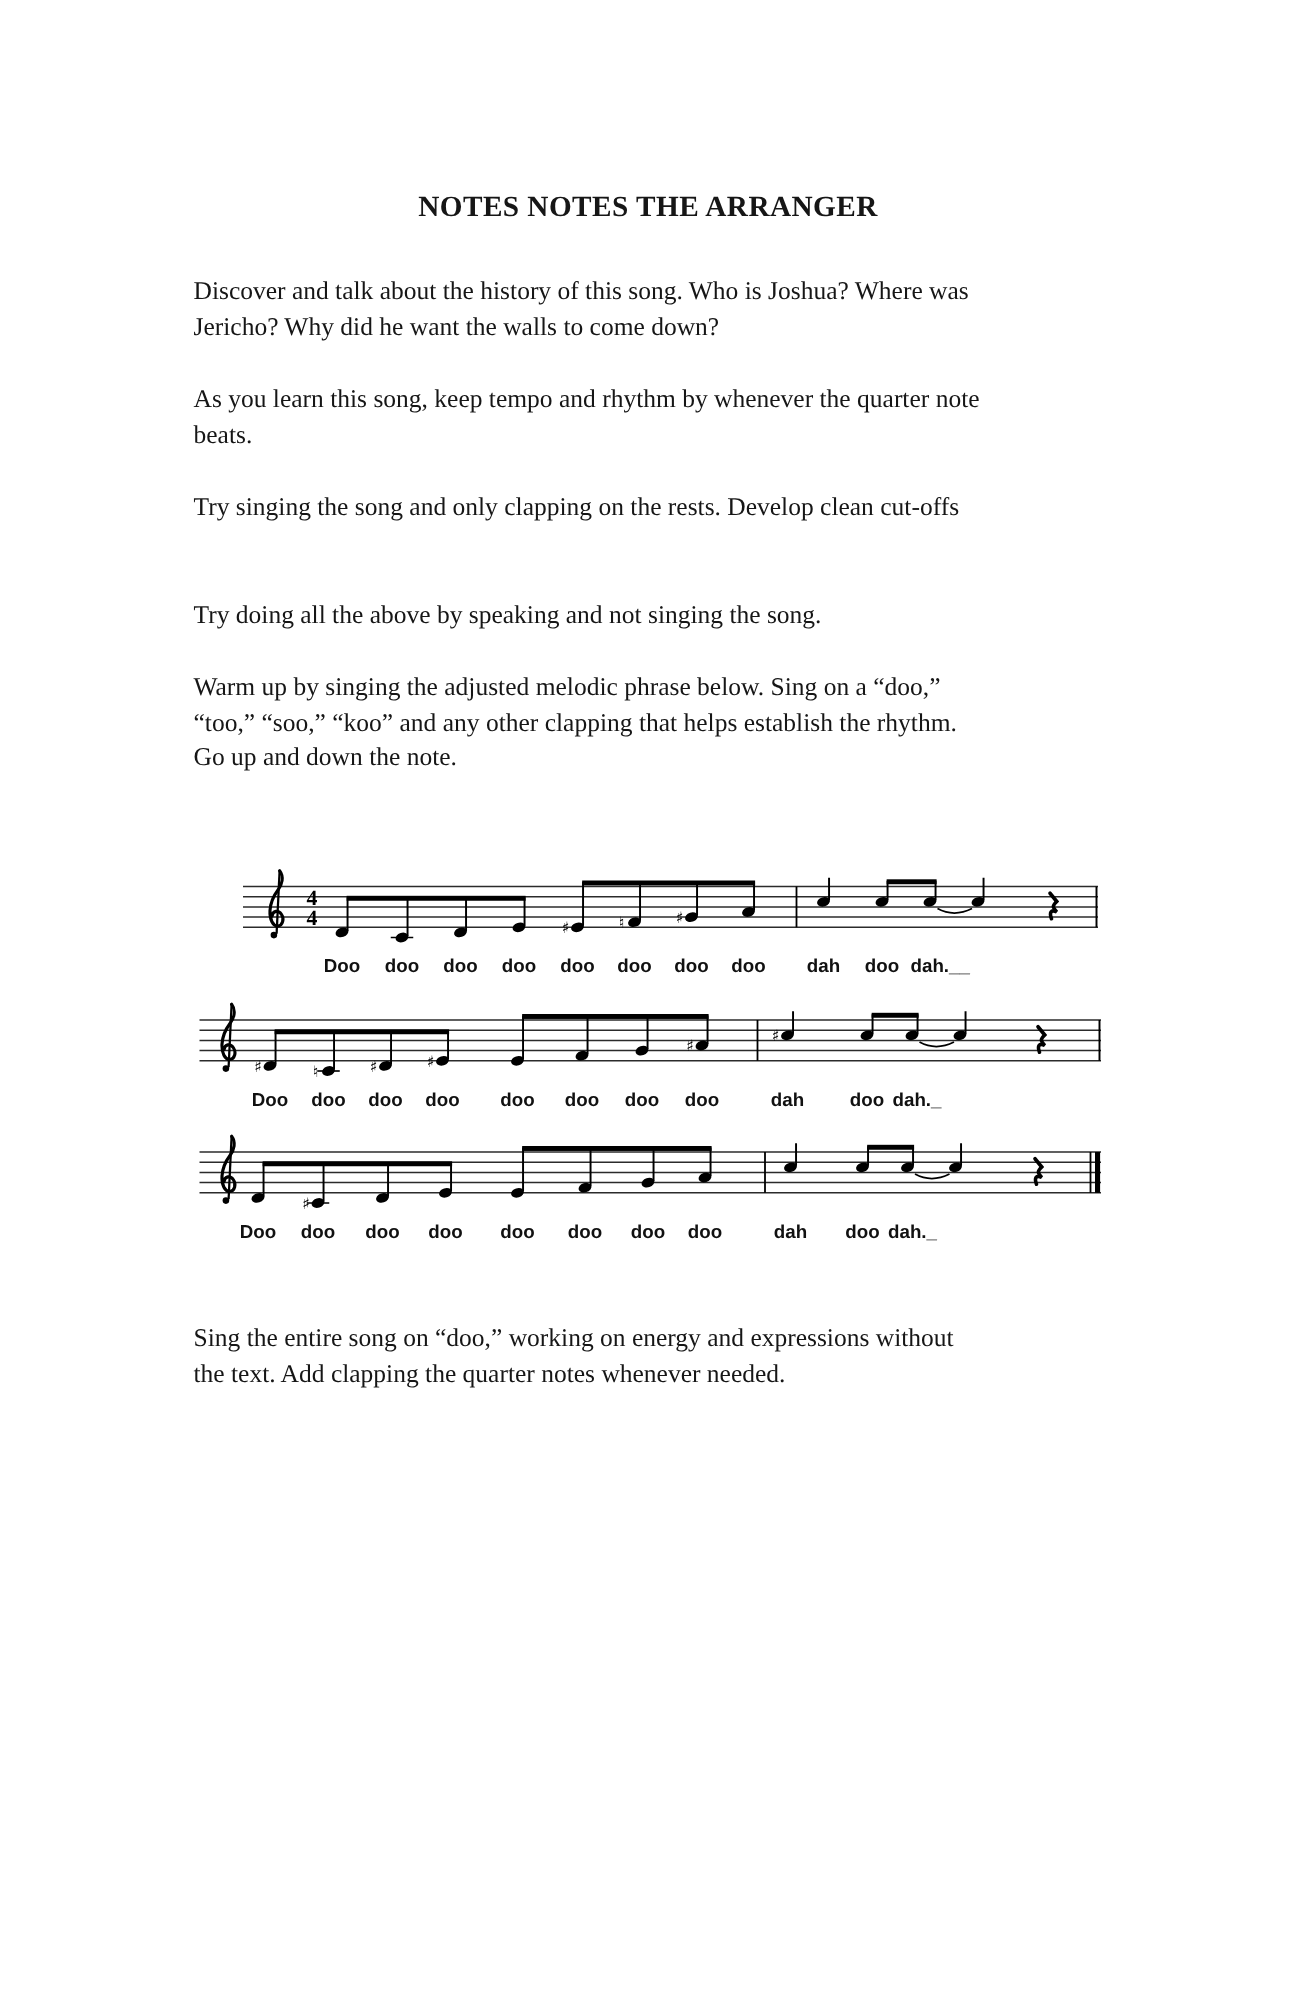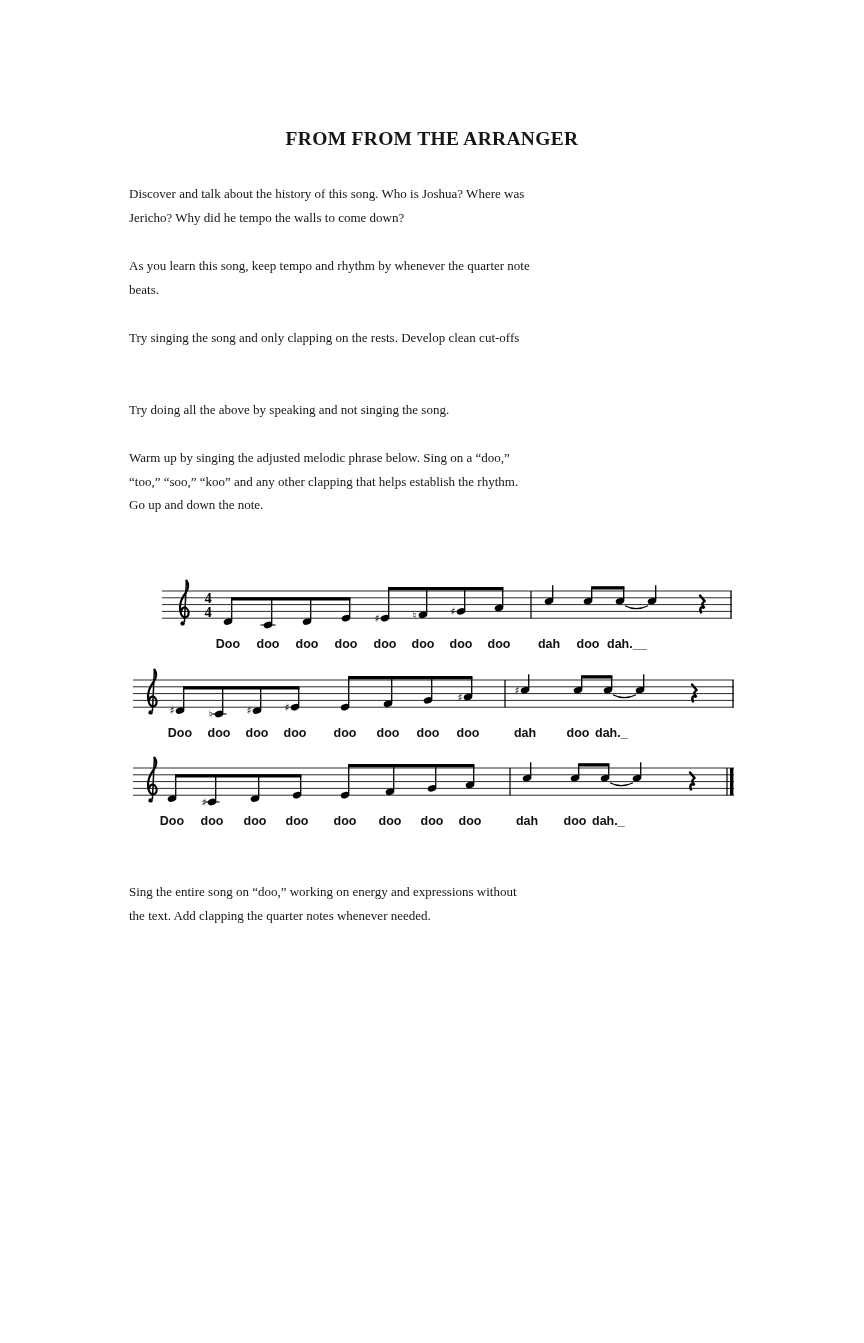--- a/index.html
+++ b/index.html
@@ -6,45 +6,45 @@
   body{
     width:864px;height:1343px;background:#ffffff;position:relative;
     font-family:"Liberation Serif", serif;color:#111;
     overflow:hidden;
   }
   .title{
     position:absolute;top:128px;left:129px;width:606px;text-align:center;
     font-weight:bold;font-size:19.5px;letter-spacing:0.3px;color:#161616;
   }
   .para{
-    position:absolute;left:129px;width:620px;font-size:13px;line-height:23.5px;color:#161616;
+    position:absolute;left:129px;width:620px;font-size:17px;line-height:23.5px;color:#161616;
   }
   #para-0{top:182px}
   #para-1{top:254px}
   #para-2{top:326px}
   #para-3{top:398px}
   #para-4{top:446px}
   #closing{top:880px}
   .music-block{position:absolute;left:0;top:0;width:864px;height:1343px;pointer-events:none;}
   .music-block svg{position:absolute;left:0;width:864px;height:105px;}
   #staff-0{top:572px}
   #staff-1{top:661px}
   #staff-2{top:749px}
   .timesig{font:bold 14.5px "Liberation Serif", serif;fill:#000;}
   .acc{font:10.5px "DejaVu Sans", sans-serif;fill:#000;}
   .lyric{font:bold 12.5px "Liberation Sans", sans-serif;fill:#111;}
 </style>
 </head>
 <body>
 
-<div class="title">FROM FROM THE ARRANGER</div>
+<div class="title">NOTES NOTES THE ARRANGER</div>
 
 <div class="para" id="para-0">
     <div>Discover and talk about the history of this song. Who is Joshua? Where was</div>
-    <div>Jericho? Why did he tempo the walls to come down?</div>
+    <div>Jericho? Why did he want the walls to come down?</div>
   </div>
 <div class="para" id="para-1">
     <div>As you learn this song, keep tempo and rhythm by whenever the quarter note</div>
     <div>beats.</div>
   </div>
 <div class="para" id="para-2">
     <div>Try singing the song and only clapping on the rests. Develop clean cut-offs</div>
   </div>
 <div class="para" id="para-3">
     <div>Try doing all the above by speaking and not singing the song.</div>

